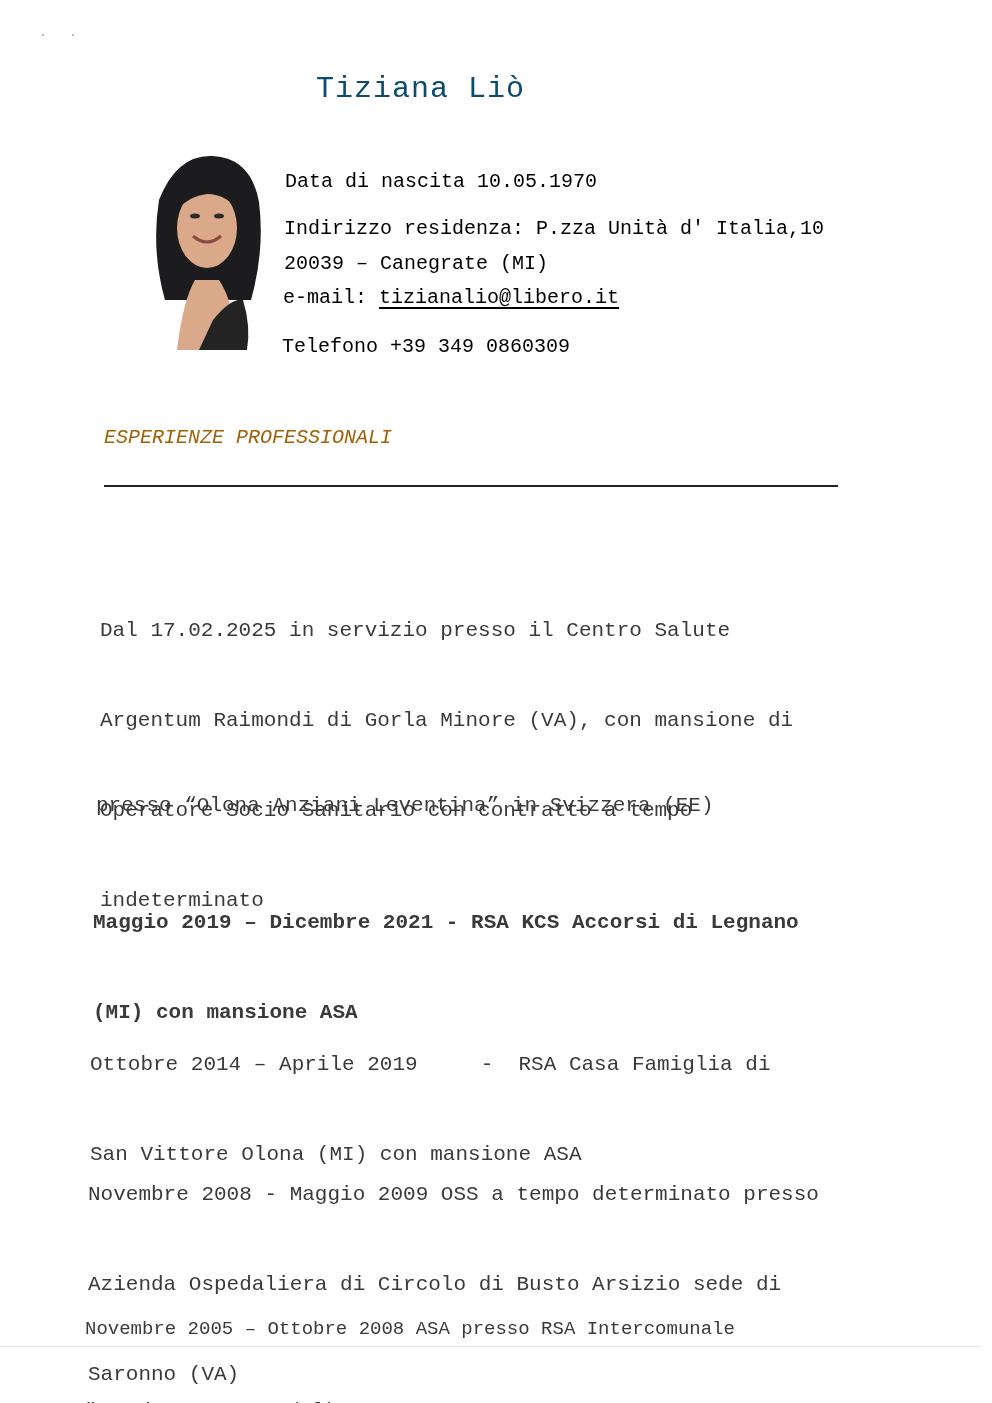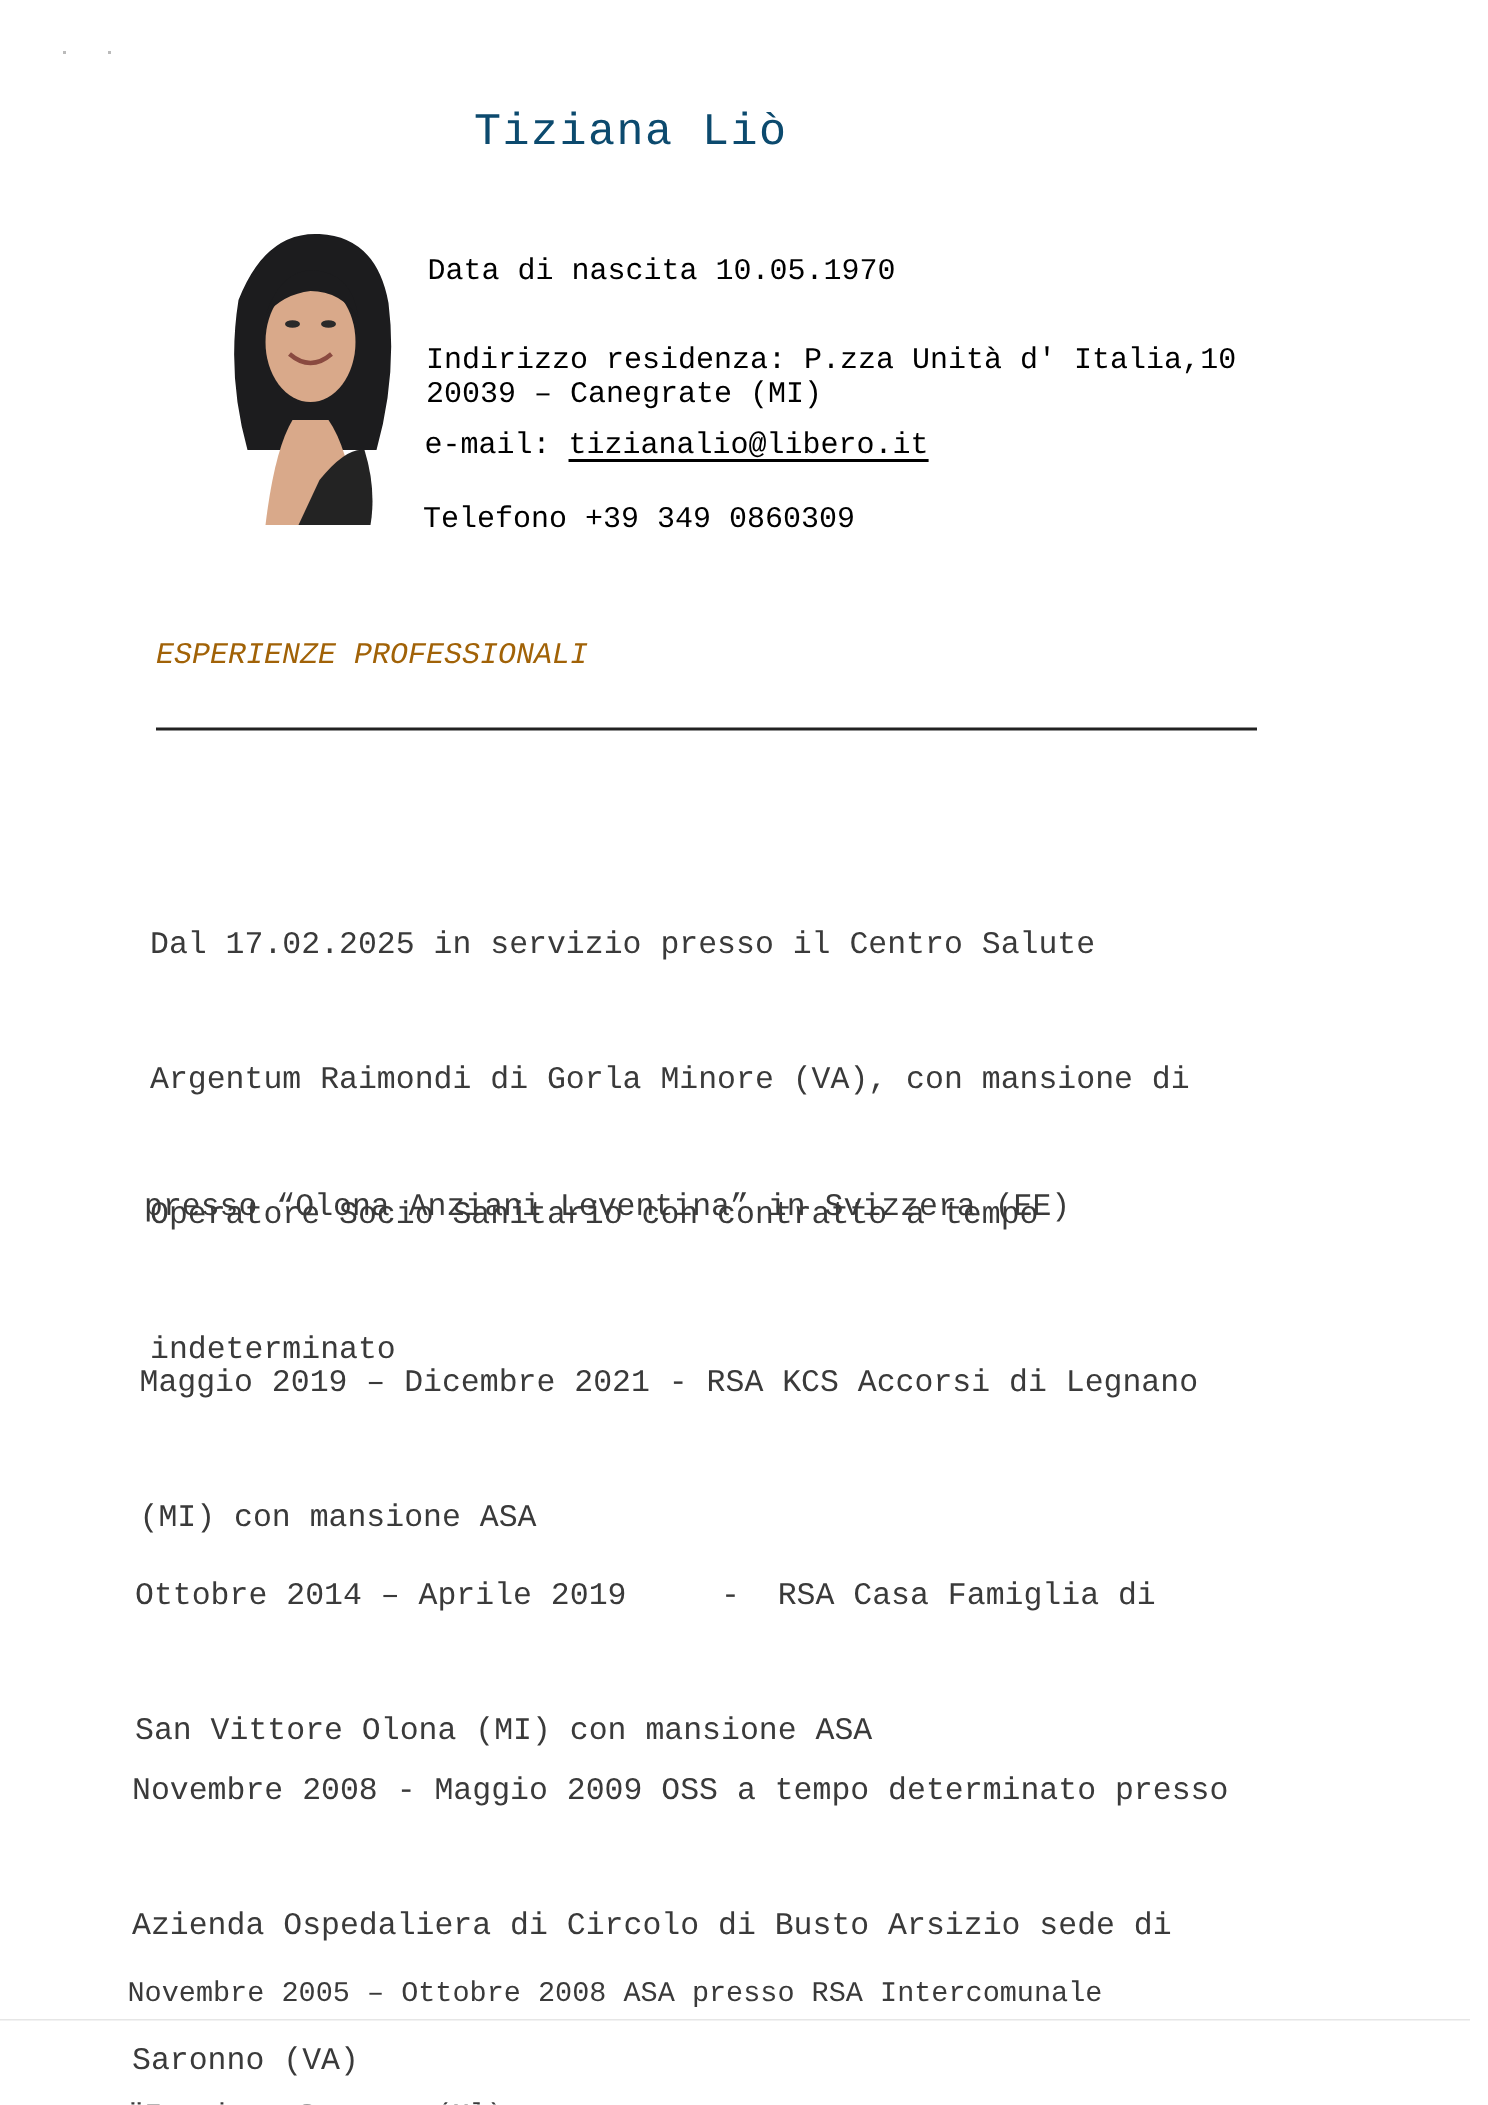--- a/index.html
+++ b/index.html
@@ -31,40 +31,40 @@
     <path d="M30 60 Q40 30 62 30 Q88 32 92 62 Q80 44 60 44 Q42 46 30 60 Z" fill="#1c1c1e"></path>
     <path d="M30 200 Q36 150 48 130 L72 130 Q86 150 92 200 Z" fill="#d9a98a"></path>
     <path d="M52 200 L66 170 Q84 148 96 150 Q104 176 100 200 Z" fill="#232323"></path>
     <path d="M46 86 Q60 98 74 86" stroke="#8a4a40" stroke-width="3" fill="none"></path>
     <ellipse cx="48" cy="66" rx="5" ry="2.5" fill="#2a2a2a"></ellipse>
     <ellipse cx="72" cy="66" rx="5" ry="2.5" fill="#2a2a2a"></ellipse>
   </svg>
 </div>
 
 <div class="abs info" style="left:285px;top:170px;">Data di nascita 10.05.1970</div>
-<div class="abs info" style="left:284px;top:217px;margin-top:12px;">Indirizzo residenza: P.zza Unità d' Italia,10</div>
+<div class="abs info" style="left:284px;top:217px;">Indirizzo residenza: P.zza Unità d' Italia,10</div>
 <div class="abs info" style="left:284px;top:252px;">20039 – Canegrate (MI)</div>
 <div class="abs info" style="left:283px;top:286px;"><span>e-mail: </span><span class="email-link">tizianalio@libero.it</span></div>
 <div class="abs info" style="left:282px;top:335px;">Telefono +39 349 0860309</div>
 
 <div class="abs section">ESPERIENZE PROFESSIONALI</div>
 <div class="rule"></div>
 
 <div class="abs exp" style="left:100px;top:556px;">
   <div>Dal 17.02.2025 in servizio presso il Centro Salute</div>
   <div>Argentum Raimondi di Gorla Minore (VA), con mansione di</div>
   <div>Operatore Socio Sanitario con contratto a tempo</div>
   <div>indeterminato</div>
 </div>
 
 <div class="abs exp" style="left:96px;top:731px;">
   <div>presso “Olona Anziani Leventina” in Svizzera (EE)</div>
 </div>
 
-<div class="abs exp" style="left:93px;top:848px;">
+<div class="abs exp" style="left:93px;top:848px;font-weight:bold;">
   <div>Maggio 2019 – Dicembre 2021 - RSA KCS Accorsi di Legnano</div>
   <div>(MI) con mansione ASA</div>
 </div>
 
 <div class="abs exp" style="left:90px;top:990px;font-family:Liberation Mono, monospace;">
   <div>Ottobre 2014 – Aprile 2019     -  RSA Casa Famiglia di</div>
   <div>San Vittore Olona (MI) con mansione ASA</div>
 </div>
 
 <div class="abs exp" style="left:88px;top:1120px;">

